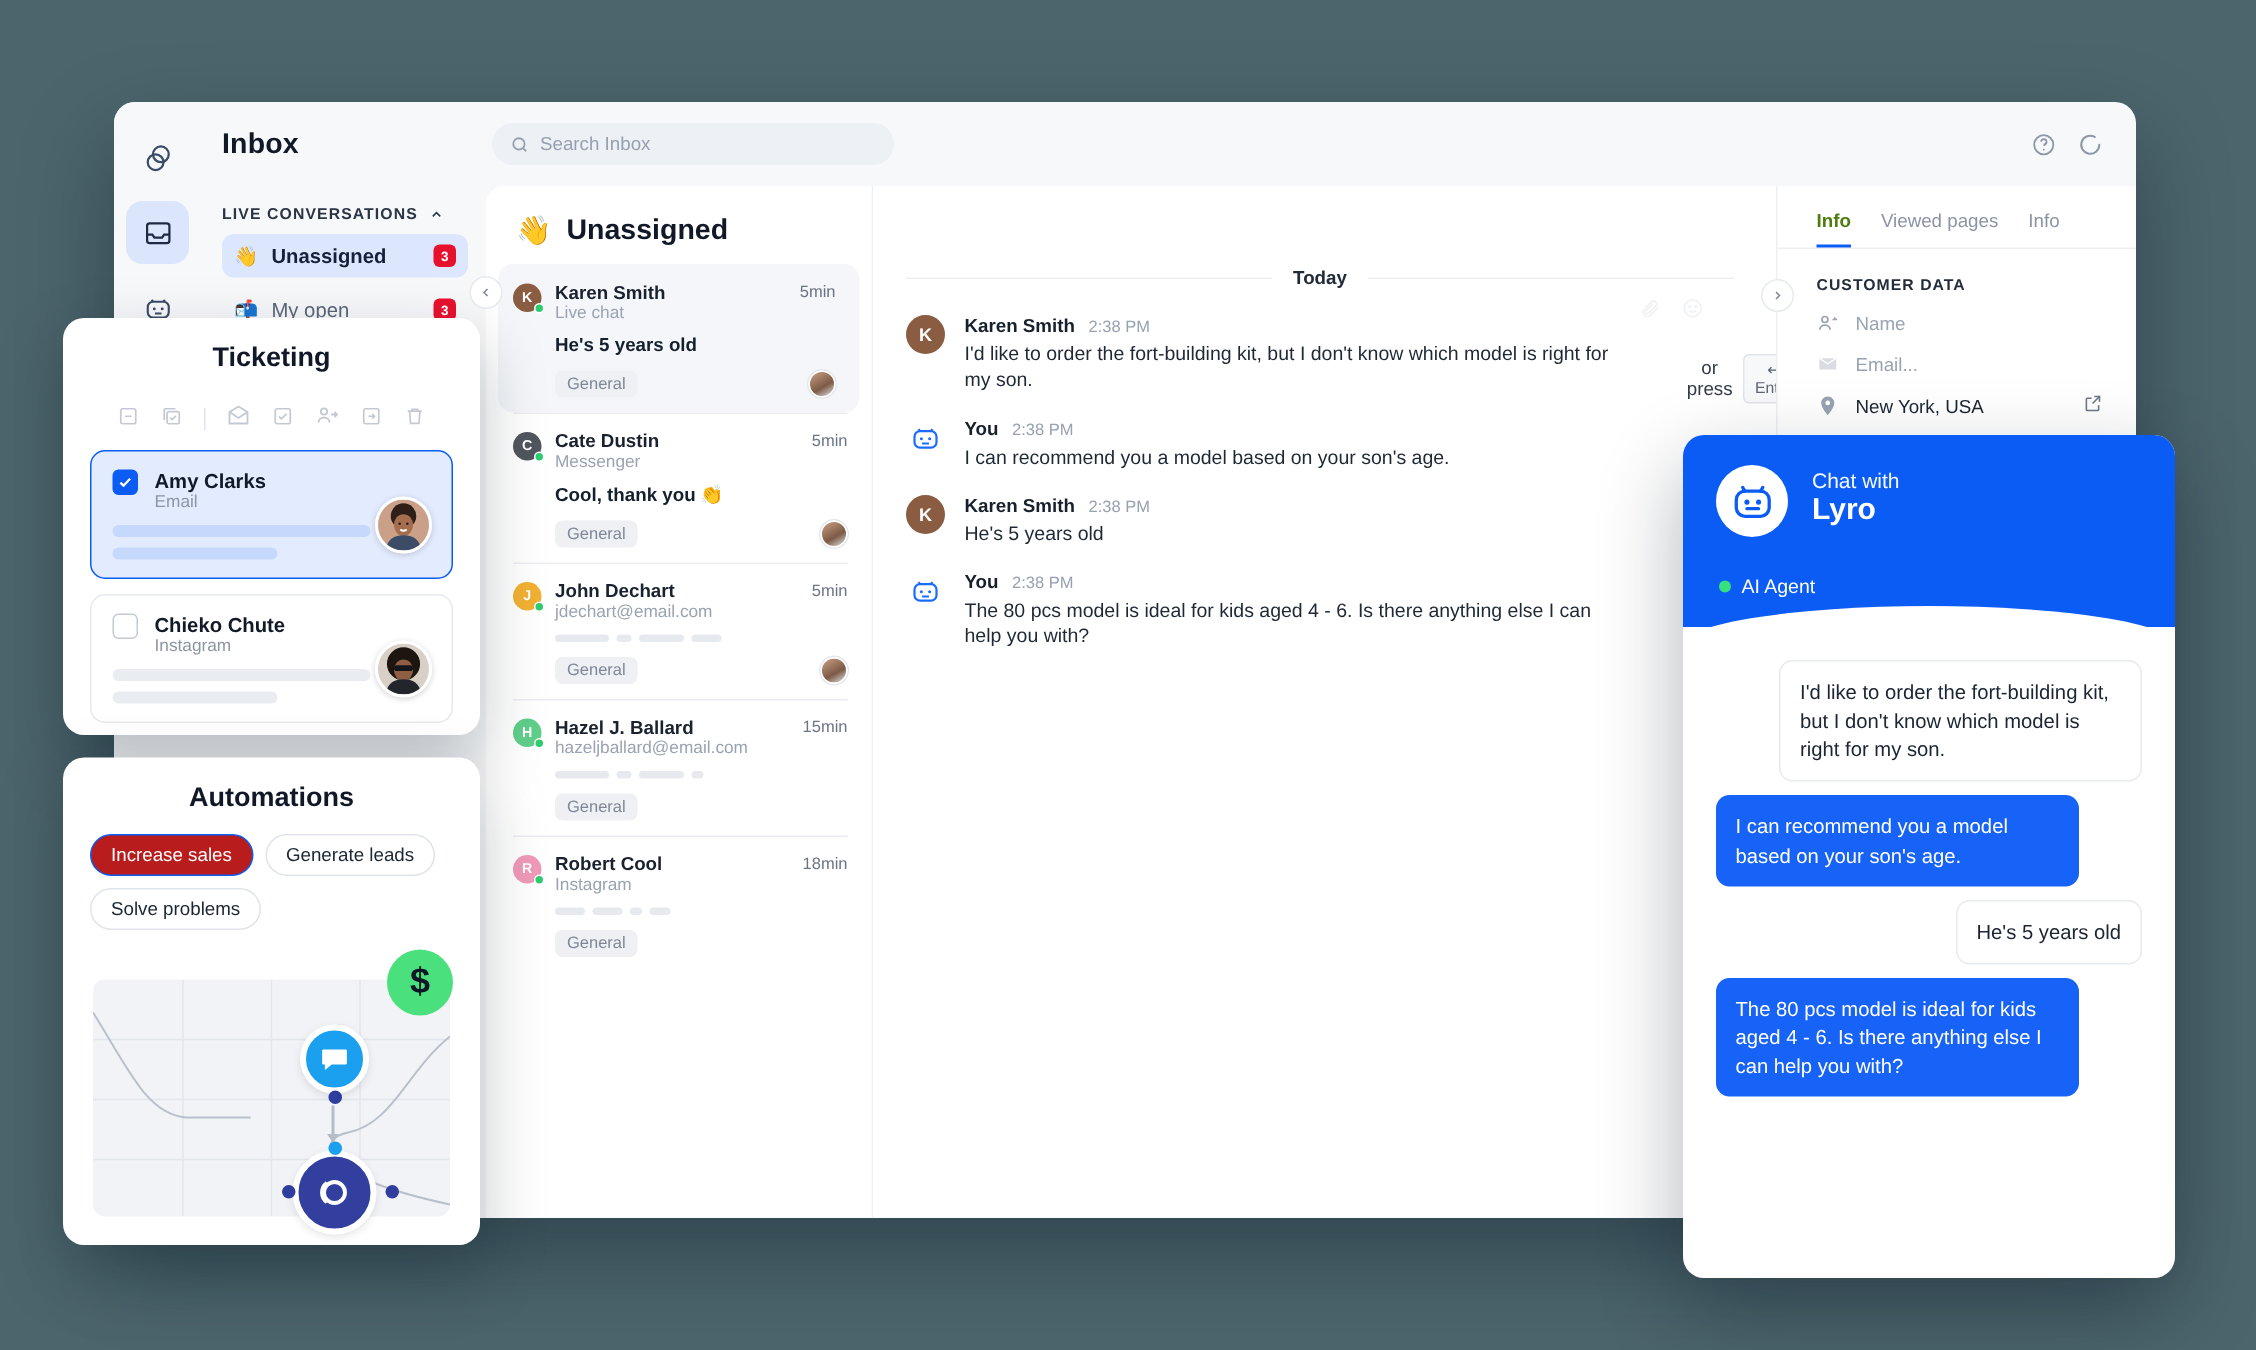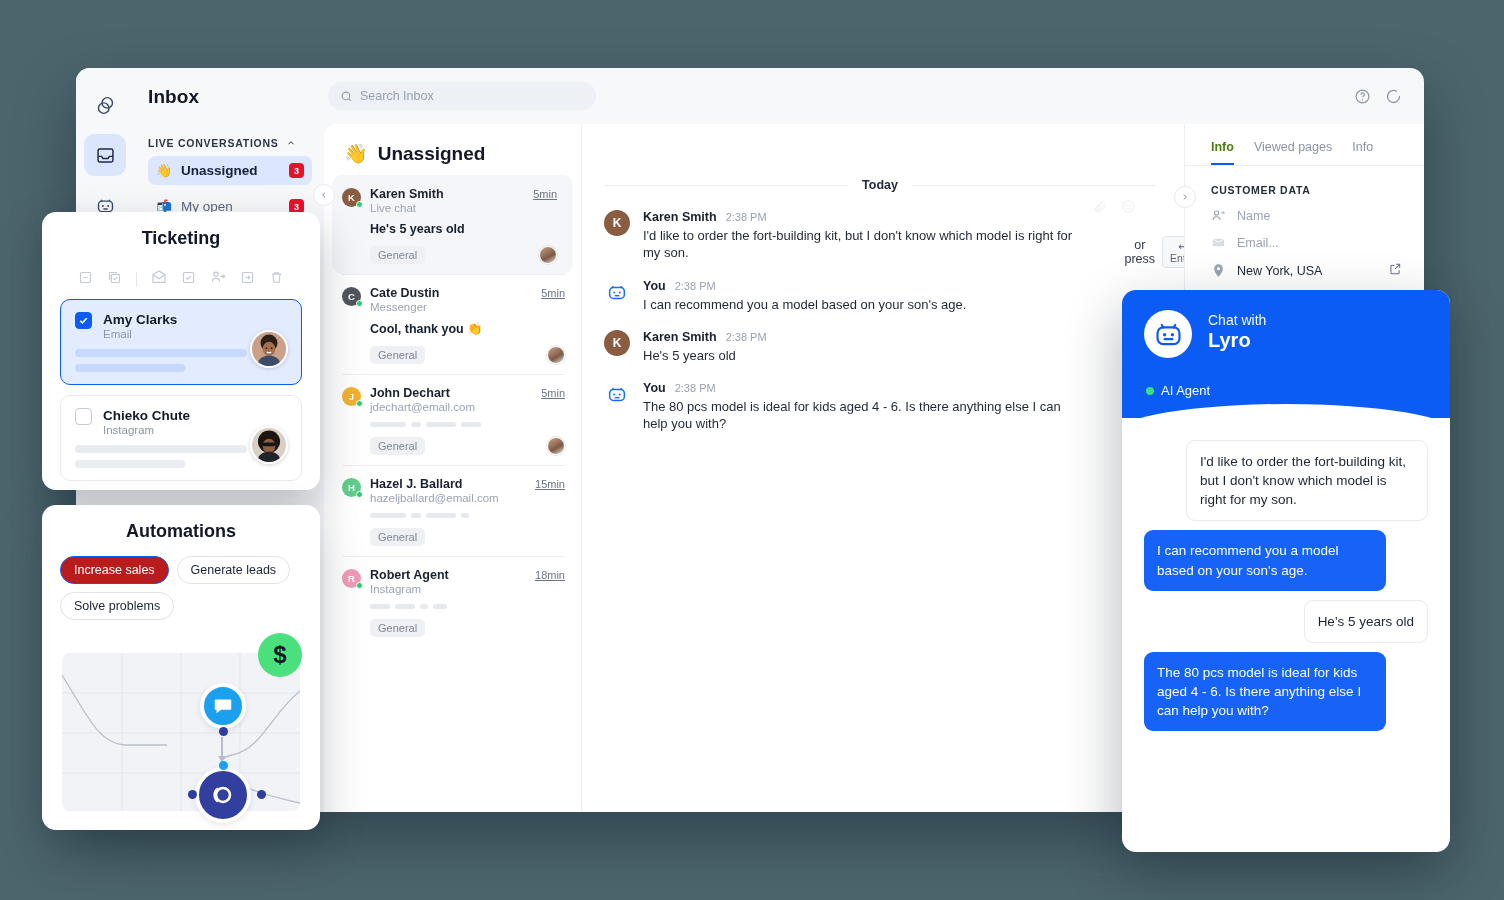--- a/index.html
+++ b/index.html
@@ -102,21 +102,21 @@
     position: relative; margin-top: 1px;
   }
   .ci-av .dot {
     position: absolute; right: -2px; bottom: -1px;
     width: 7px; height: 7px; border-radius: 50%; background: #2ecc71;
     border: 1.4px solid #fff;
   }
   .ci-mid { flex: 1; min-width: 0; }
   .ci-name { font-size: 12.5px; font-weight: 700; color: #1a2230; }
   .ci-chan { font-size: 11.5px; color: #9aa3b2; margin-top: 1px; }
-  .ci-time { font-size: 11px; color: #6b7485; flex: 0 0 auto; padding-top: 1px; text-decoration: underline; }
+  .ci-time { font-size: 11px; color: #6b7485; flex: 0 0 auto; padding-top: 1px; }
   .ci-snippet { font-size: 12.5px; font-weight: 700; color: #15202f; margin: 8px 0 0 28px; }
   .skel-row { margin: 9px 0 0 28px; display: flex; gap: 5px; align-items: center; }
   .skel { height: 5px; border-radius: 3px; background: #e6e9ee; }
   .ci-row3 { display: flex; align-items: center; margin: 10px 0 0 28px; }
   .tag {
     background: #eef0f4; color: #7e8797; font-size: 11px;
     border-radius: 5px; padding: 3px 8px;
   }
   .ci-assignee {
     margin-left: auto; width: 18px; height: 18px; border-radius: 50%;
@@ -502,21 +502,21 @@
             </div>
           </div>
 
           <div class="conv-item">
             <div class="ci-row1">
               <div class="ci-av" style="background:#ef9ab8">
                 <span>R</span>
                 <span class="dot"></span>
               </div>
               <div class="ci-mid">
-                <div class="ci-name">Robert Agent</div>
+                <div class="ci-name">Robert Cool</div>
                 <div class="ci-chan">Instagram</div>
               </div>
               <div class="ci-time">18min</div>
             </div>
             <div class="skel-row">
               <i class="skel" style="width:20px"></i>
                 <i class="skel" style="width:20px"></i>
                 <i class="skel" style="width:8px"></i>
                 <i class="skel" style="width:14px"></i>
             </div>

